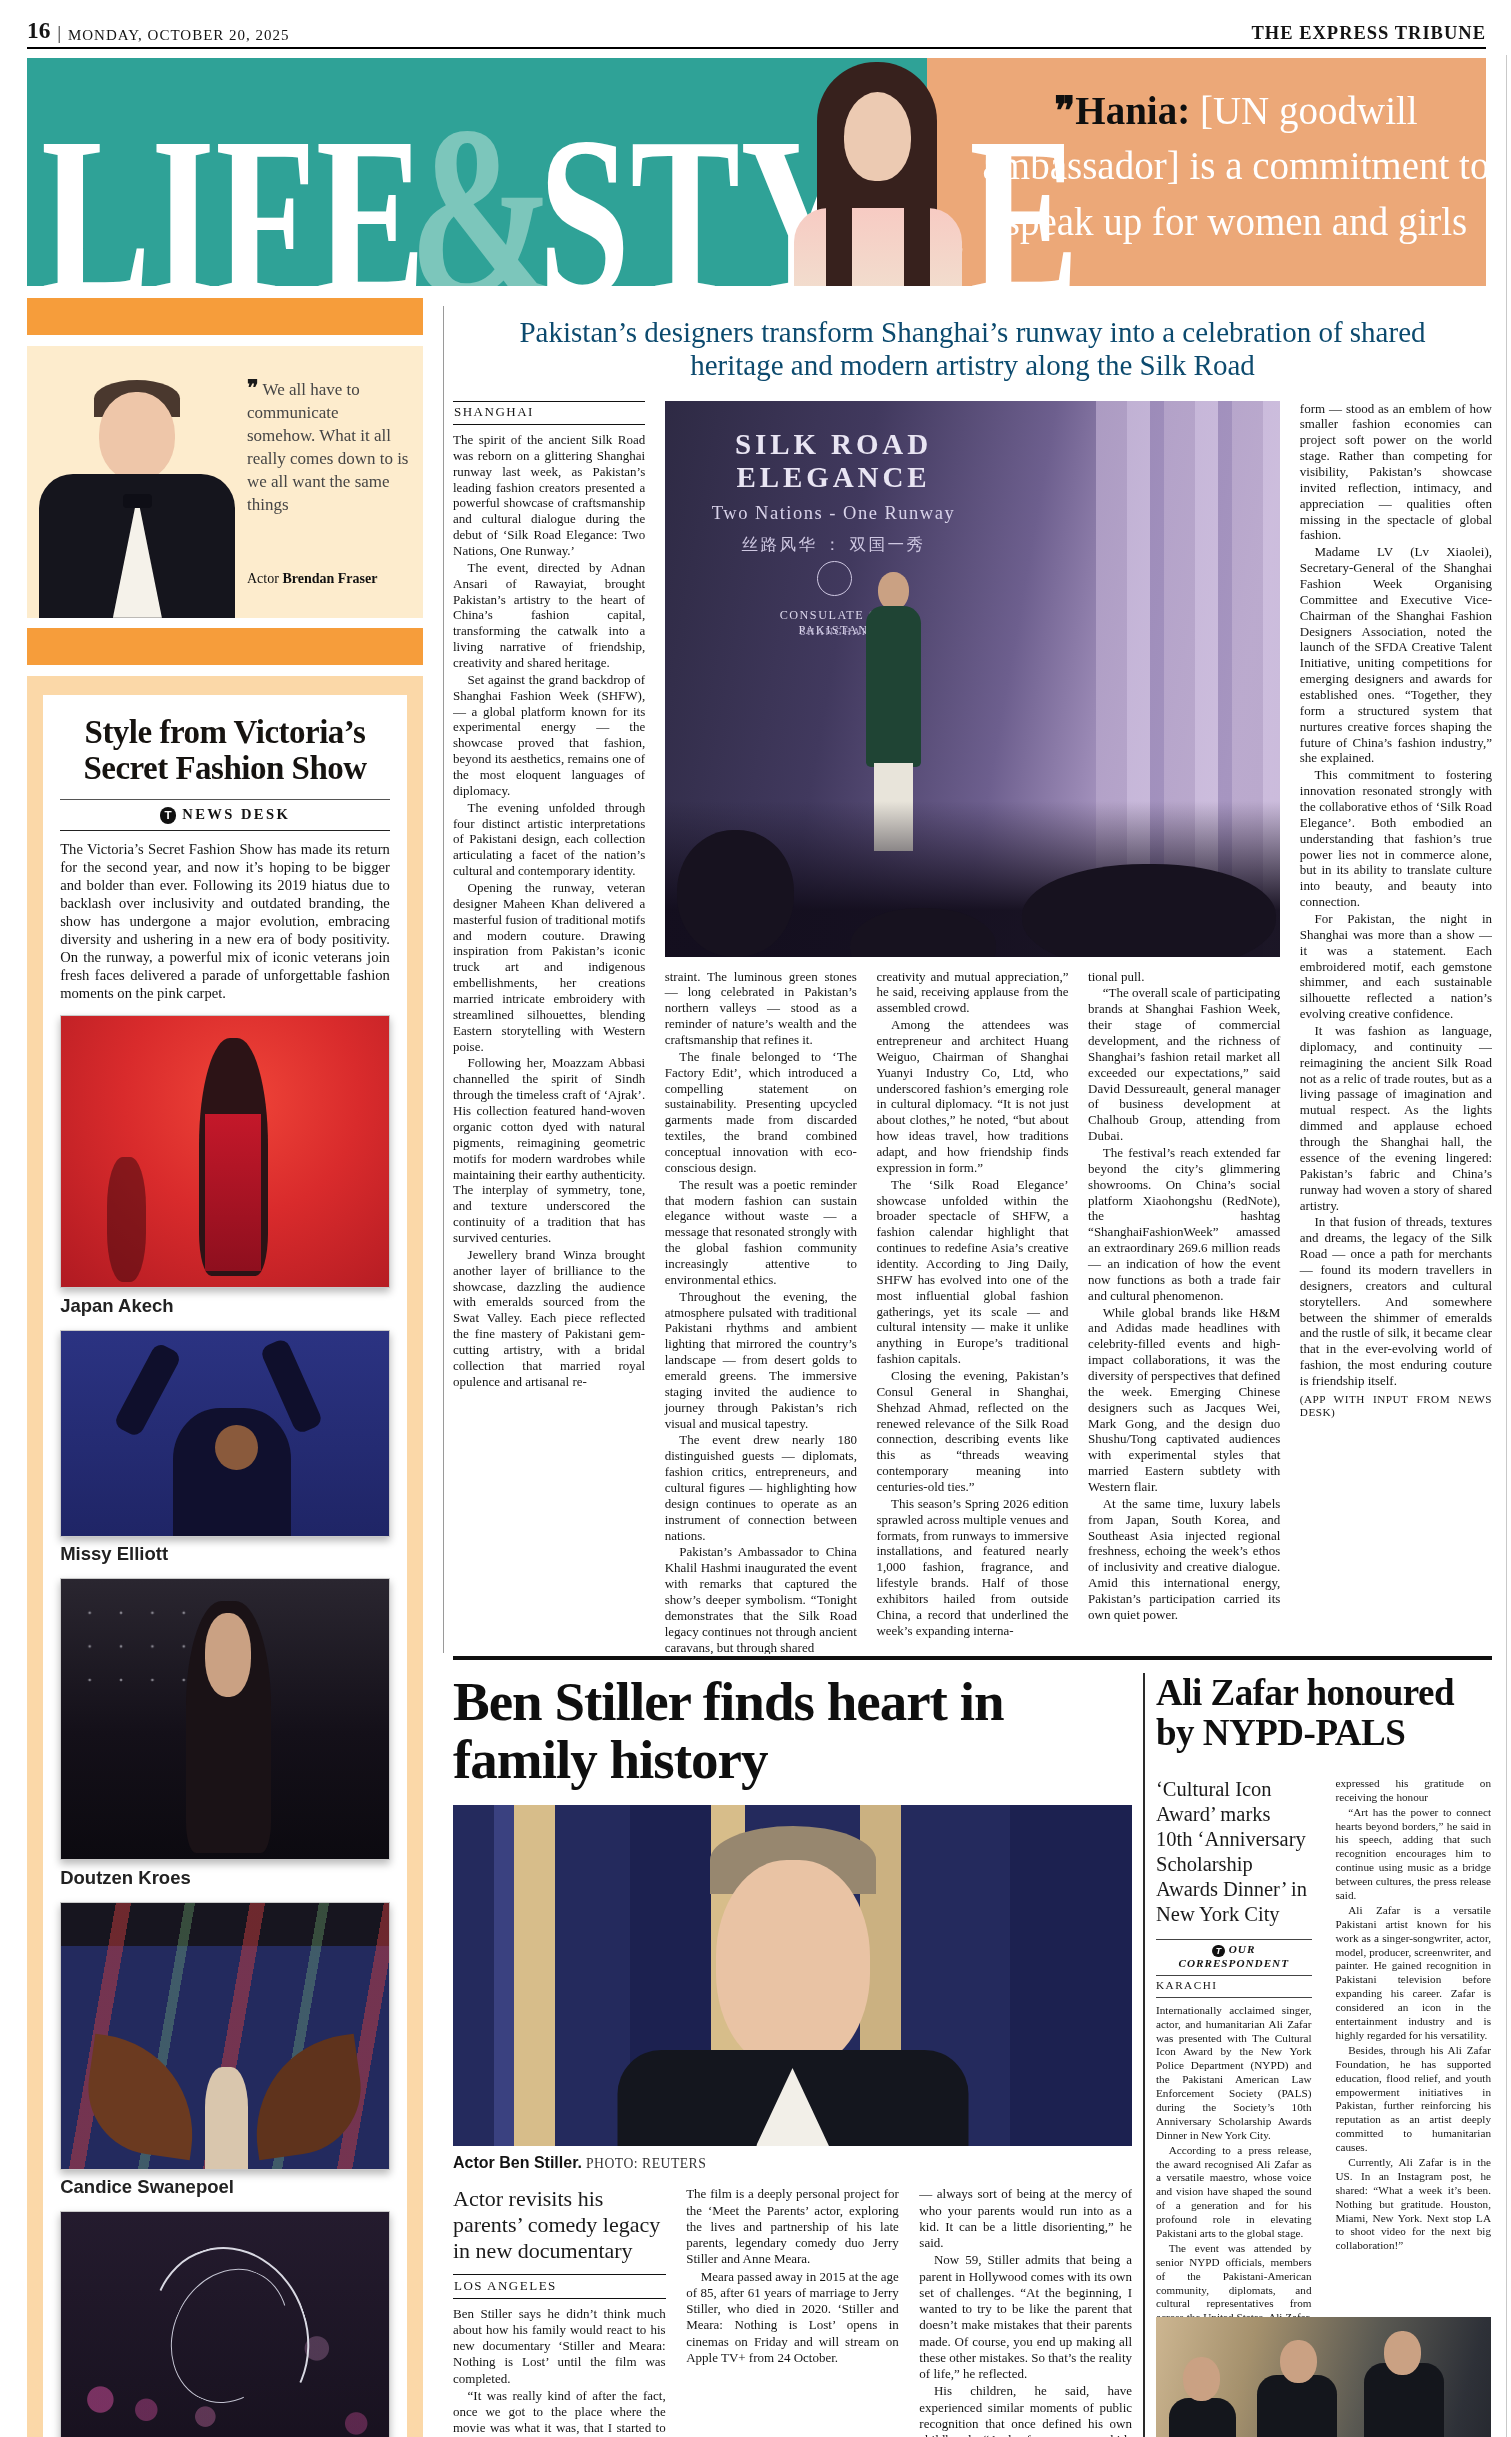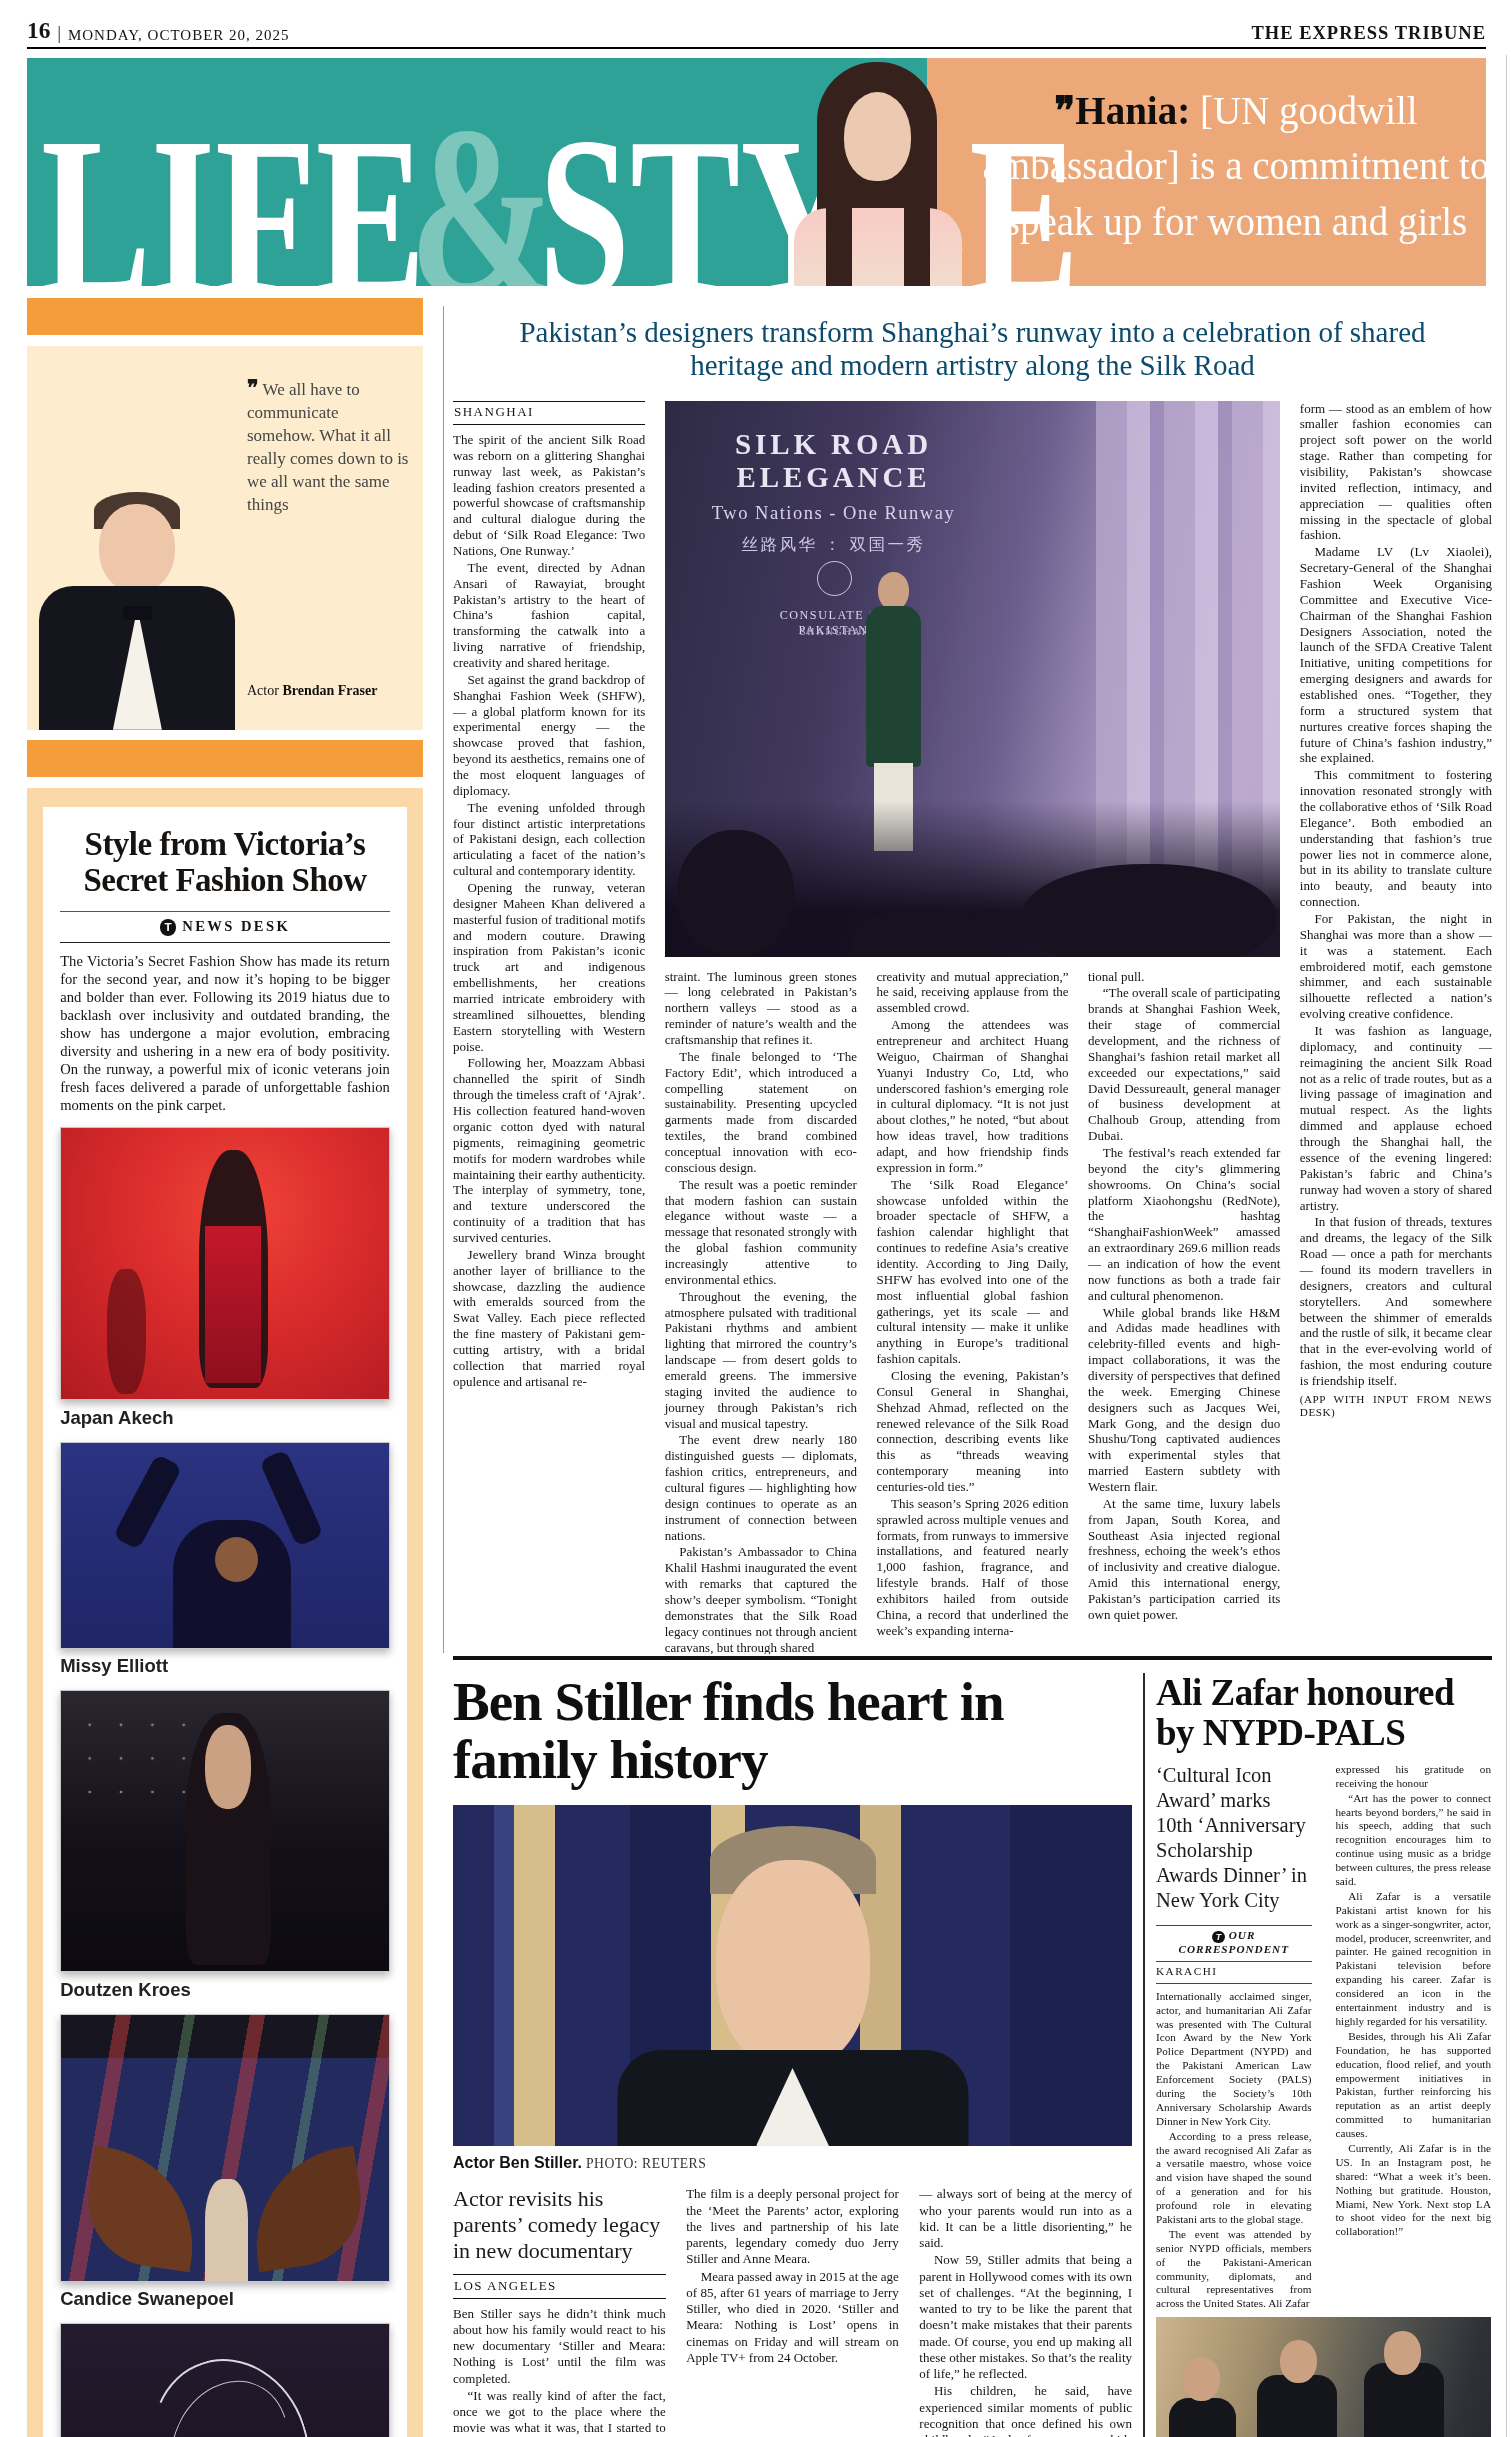--- a/index.html
+++ b/index.html
@@ -34,21 +34,21 @@
   .mast-attr{position:absolute;left:958px;top:225px;z-index:2;font-size:14.6px;color:#101010;}
   .mast-attr .bold{font-weight:bold;}
   
   .sidebar-divider{position:absolute;left:443px;top:306px;width:1px;height:1347px;background:#9a9a9a;}
   .hdiv{position:absolute;left:453px;top:1656px;width:1039px;height:3.9px;background:#101010;}
   .vdiv{position:absolute;left:1143px;top:1673px;width:1.5px;height:992px;background:#2a2a2a;}
   .right-edge{position:absolute;right:4.9px;top:55px;width:1px;height:2604px;background:#c9c9c9;}
   
   .sidebar{position:absolute;left:27px;top:298px;width:396px;height:2369px;}
   .obar{height:37px;background:#f69d3b;}
-  .fraser{margin-top:10.7px;height:384px;background:#fdeccd;position:relative;}
+  .fraser{margin-top:10.7px;height:272px;background:#fdeccd;position:relative;}
   .fraser-photo{position:absolute;left:4.9px;bottom:0;width:210px;height:278px;}
   .f-hair{position:absolute;bottom:201px;left:62px;width:86px;height:37px;background:#4a382e;border-radius:50% 50% 0 0;}
   .f-head{position:absolute;bottom:137px;left:67px;width:76px;height:89px;background:#eec6a9;border-radius:48%;}
   .f-suit{position:absolute;bottom:0;left:6.8px;width:196px;height:144px;background:#15151d;border-radius:34px 34px 0 0;}
   .f-shirt{position:absolute;bottom:0;left:81px;width:49px;height:122px;background:#f5f2ea;clip-path:polygon(50% 0,100% 100%,0 100%);}
   .f-bow{position:absolute;bottom:110px;left:91px;width:29px;height:13.7px;background:#0e0e16;border-radius:3.9px;}
   .fraser-q{position:absolute;left:220px;top:28px;width:164px;font-size:17px;line-height:1.34;color:#454545;}
   .fraser-q .qmark{color:#1a1a1a;font-weight:bold;font-size:21.5px;}
   .fraser-attr{position:absolute;left:220px;bottom:31px;font-size:14px;color:#111;}
   .fraser-attr .bold{font-weight:bold;}
@@ -132,21 +132,21 @@
   .cap-bold{font-family:"Liberation Sans",sans-serif;font-weight:bold;}
   .cap-credit{font-size:13.7px;letter-spacing:0.5px;color:#333;}
   .st-cols{display:flex;gap:20.5px;margin-top:14.6px;}
   .st-col{flex:1;font-size:13px;line-height:1.25;text-align:justify;}
   .st-col .plist p{margin:0 0 1px 0;}
   .st-col .plist p + p{text-indent:14.6px;}
   .st-sub{font-size:22px;line-height:1.16;margin-bottom:10.7px;text-align:left;color:#1b1b1b;}
   
   .zafar{position:absolute;left:1156px;top:1673px;width:335px;height:992px;overflow:hidden;}
   .z-h1{font-size:37px;font-weight:bold;line-height:1.08;letter-spacing:-0.5px;color:#0f0f0f;}
-  .z-cols{display:flex;gap:24px;margin-top:10px;height:613px;overflow:hidden;}
+  .z-cols{display:flex;gap:24px;margin-top:24px;height:613px;overflow:hidden;}
   .z-col{flex:1;font-size:11.2px;line-height:1.24;text-align:justify;}
   .z-col .plist p{margin:0 0 1px 0;}
   .z-col .plist p + p{text-indent:12.7px;}
   .z-sub{font-size:20.5px;line-height:1.22;margin-bottom:11.7px;text-align:left;color:#1b1b1b;}
   .z-byline{border-top:1px solid #444;border-bottom:0.5px solid #444;padding:3.9px 0;text-align:center;
             font-size:11.2px;font-weight:bold;letter-spacing:1px;font-style:italic;}
   .z-byline .t-icon{width:12.7px;height:12.7px;font-size:8.8px;line-height:12.7px;margin-right:3.9px;}
   .z-kicker{border-bottom:1px solid #444;padding:2.9px 0 3.9px;font-size:11.2px;letter-spacing:1.5px;margin-bottom:5.9px;}
   .z-photo{position:absolute;left:0;bottom:59px;width:100%;height:289px;overflow:hidden;
      background:linear-gradient(105deg,#cdb691 0%,#a5916d 25%,#5a5952 55%,#2e3138 80%,#1e2026 100%);}

